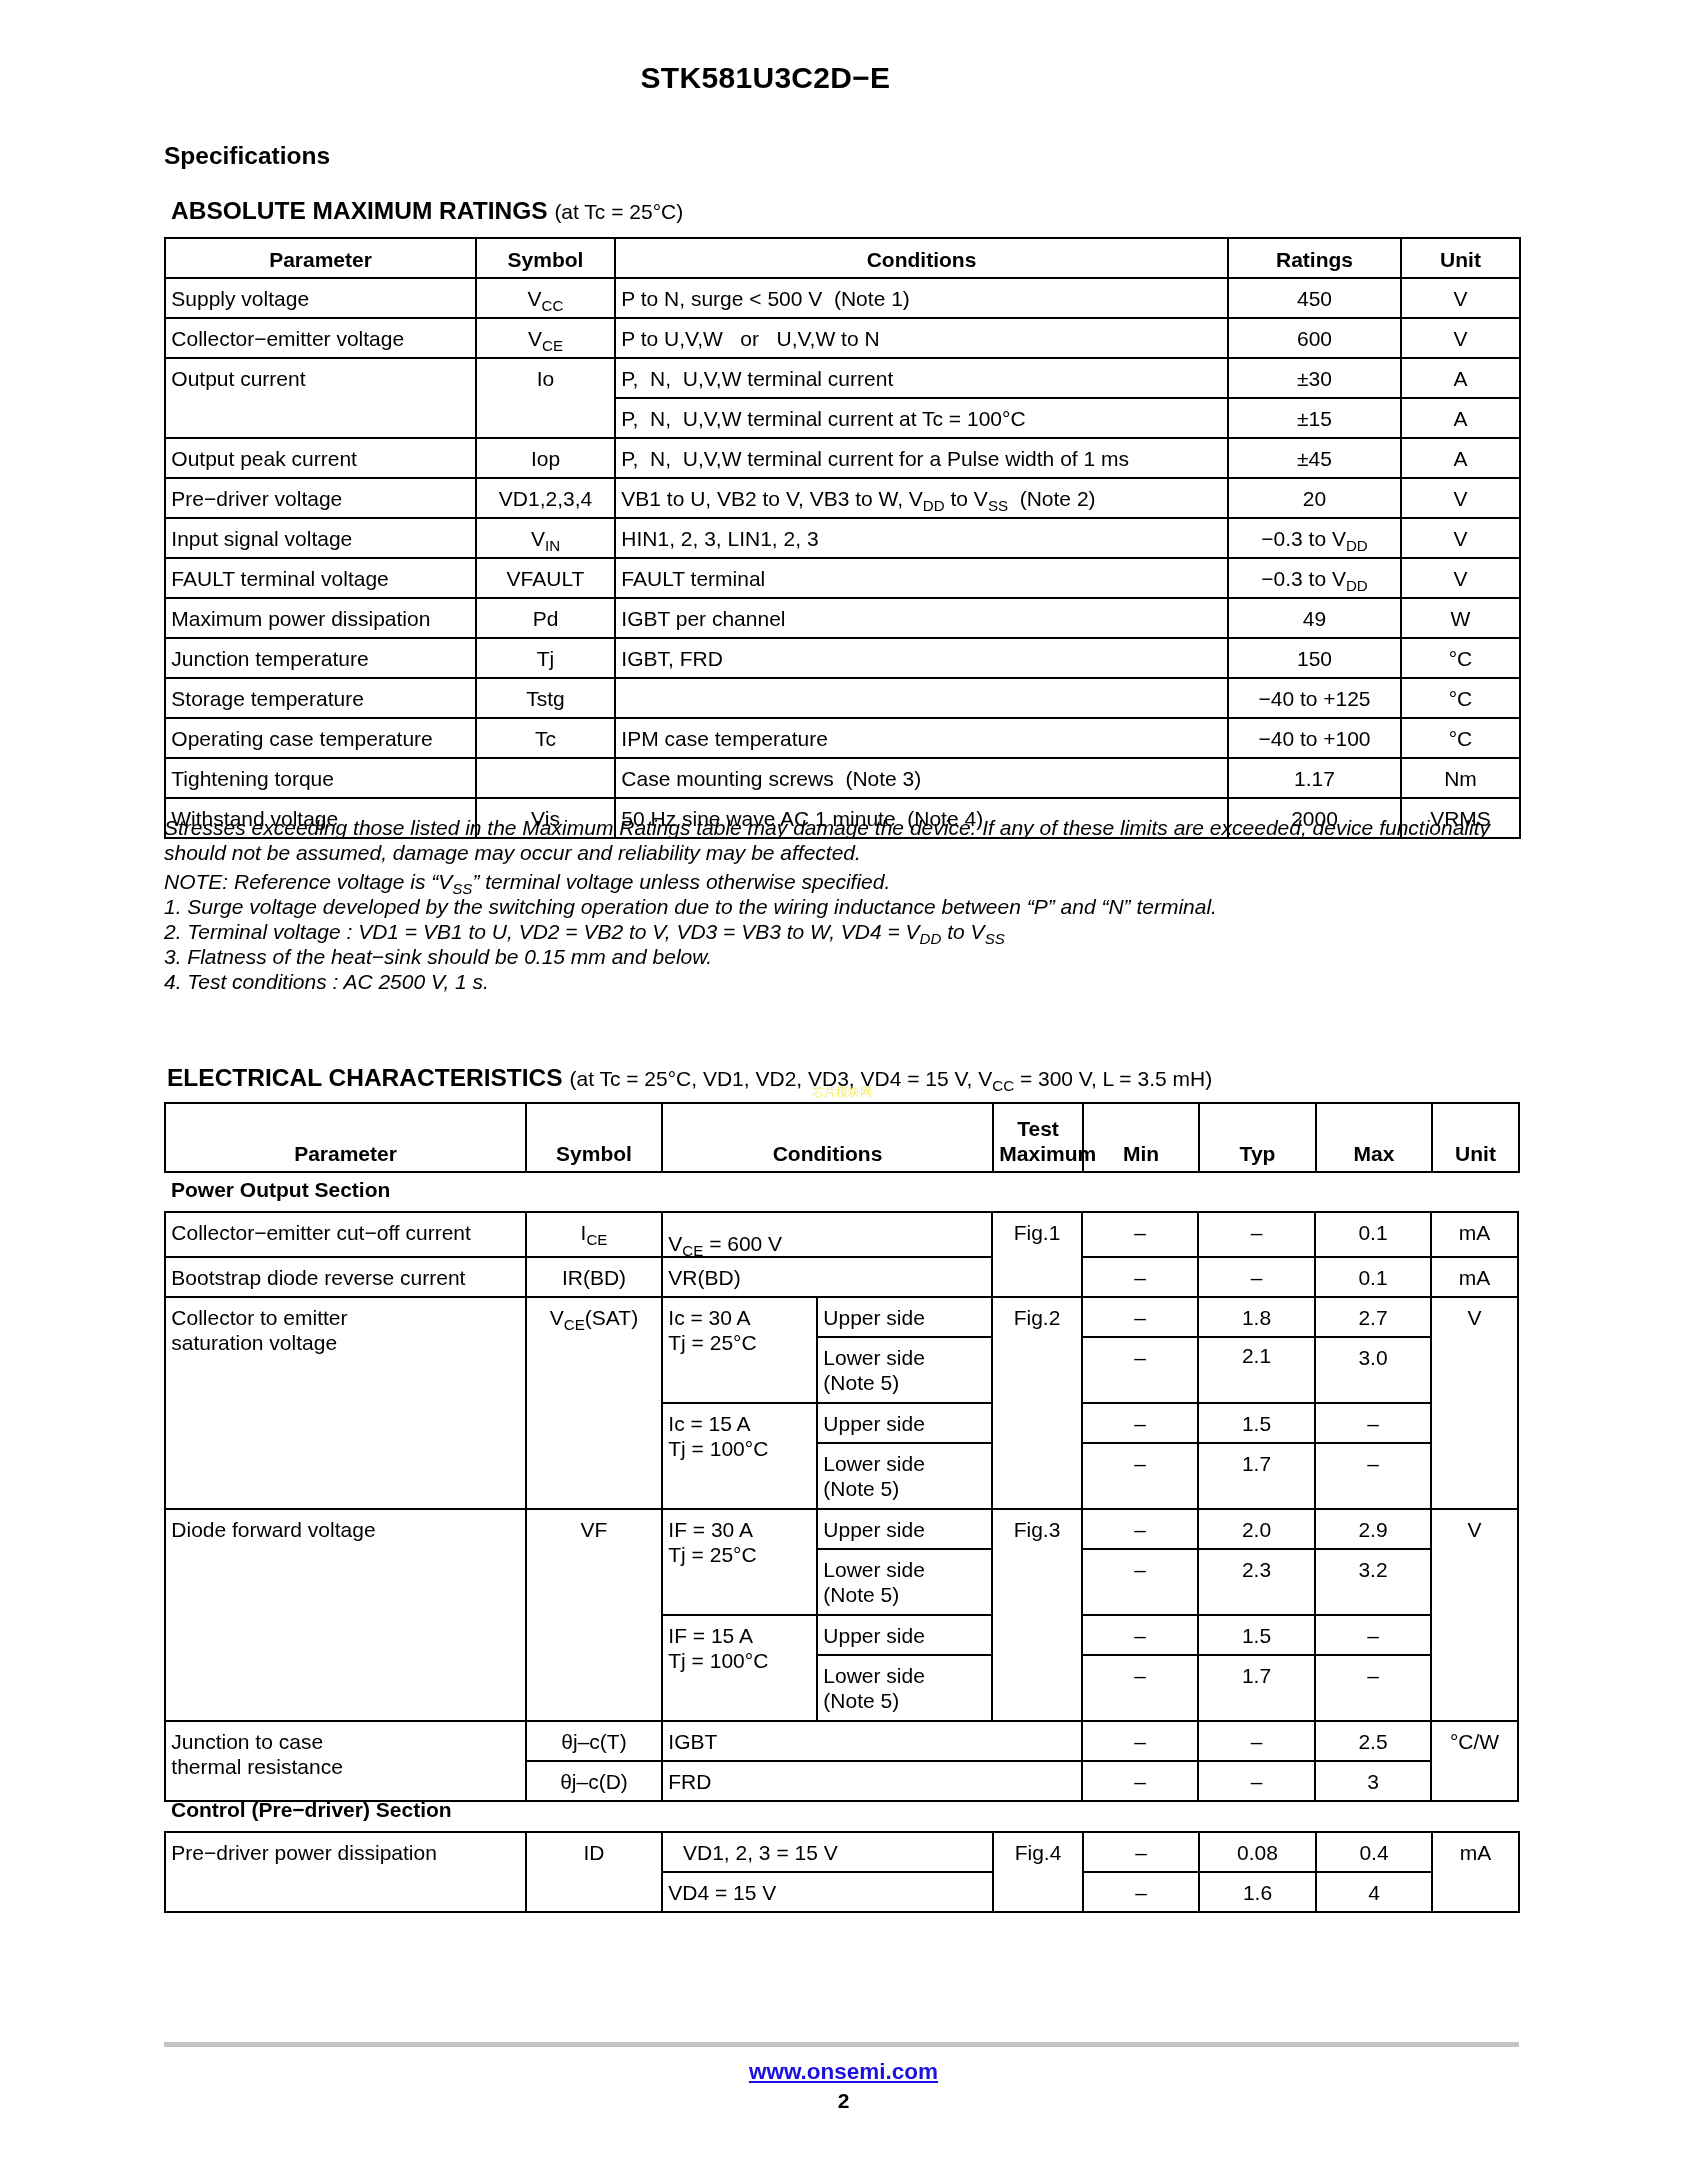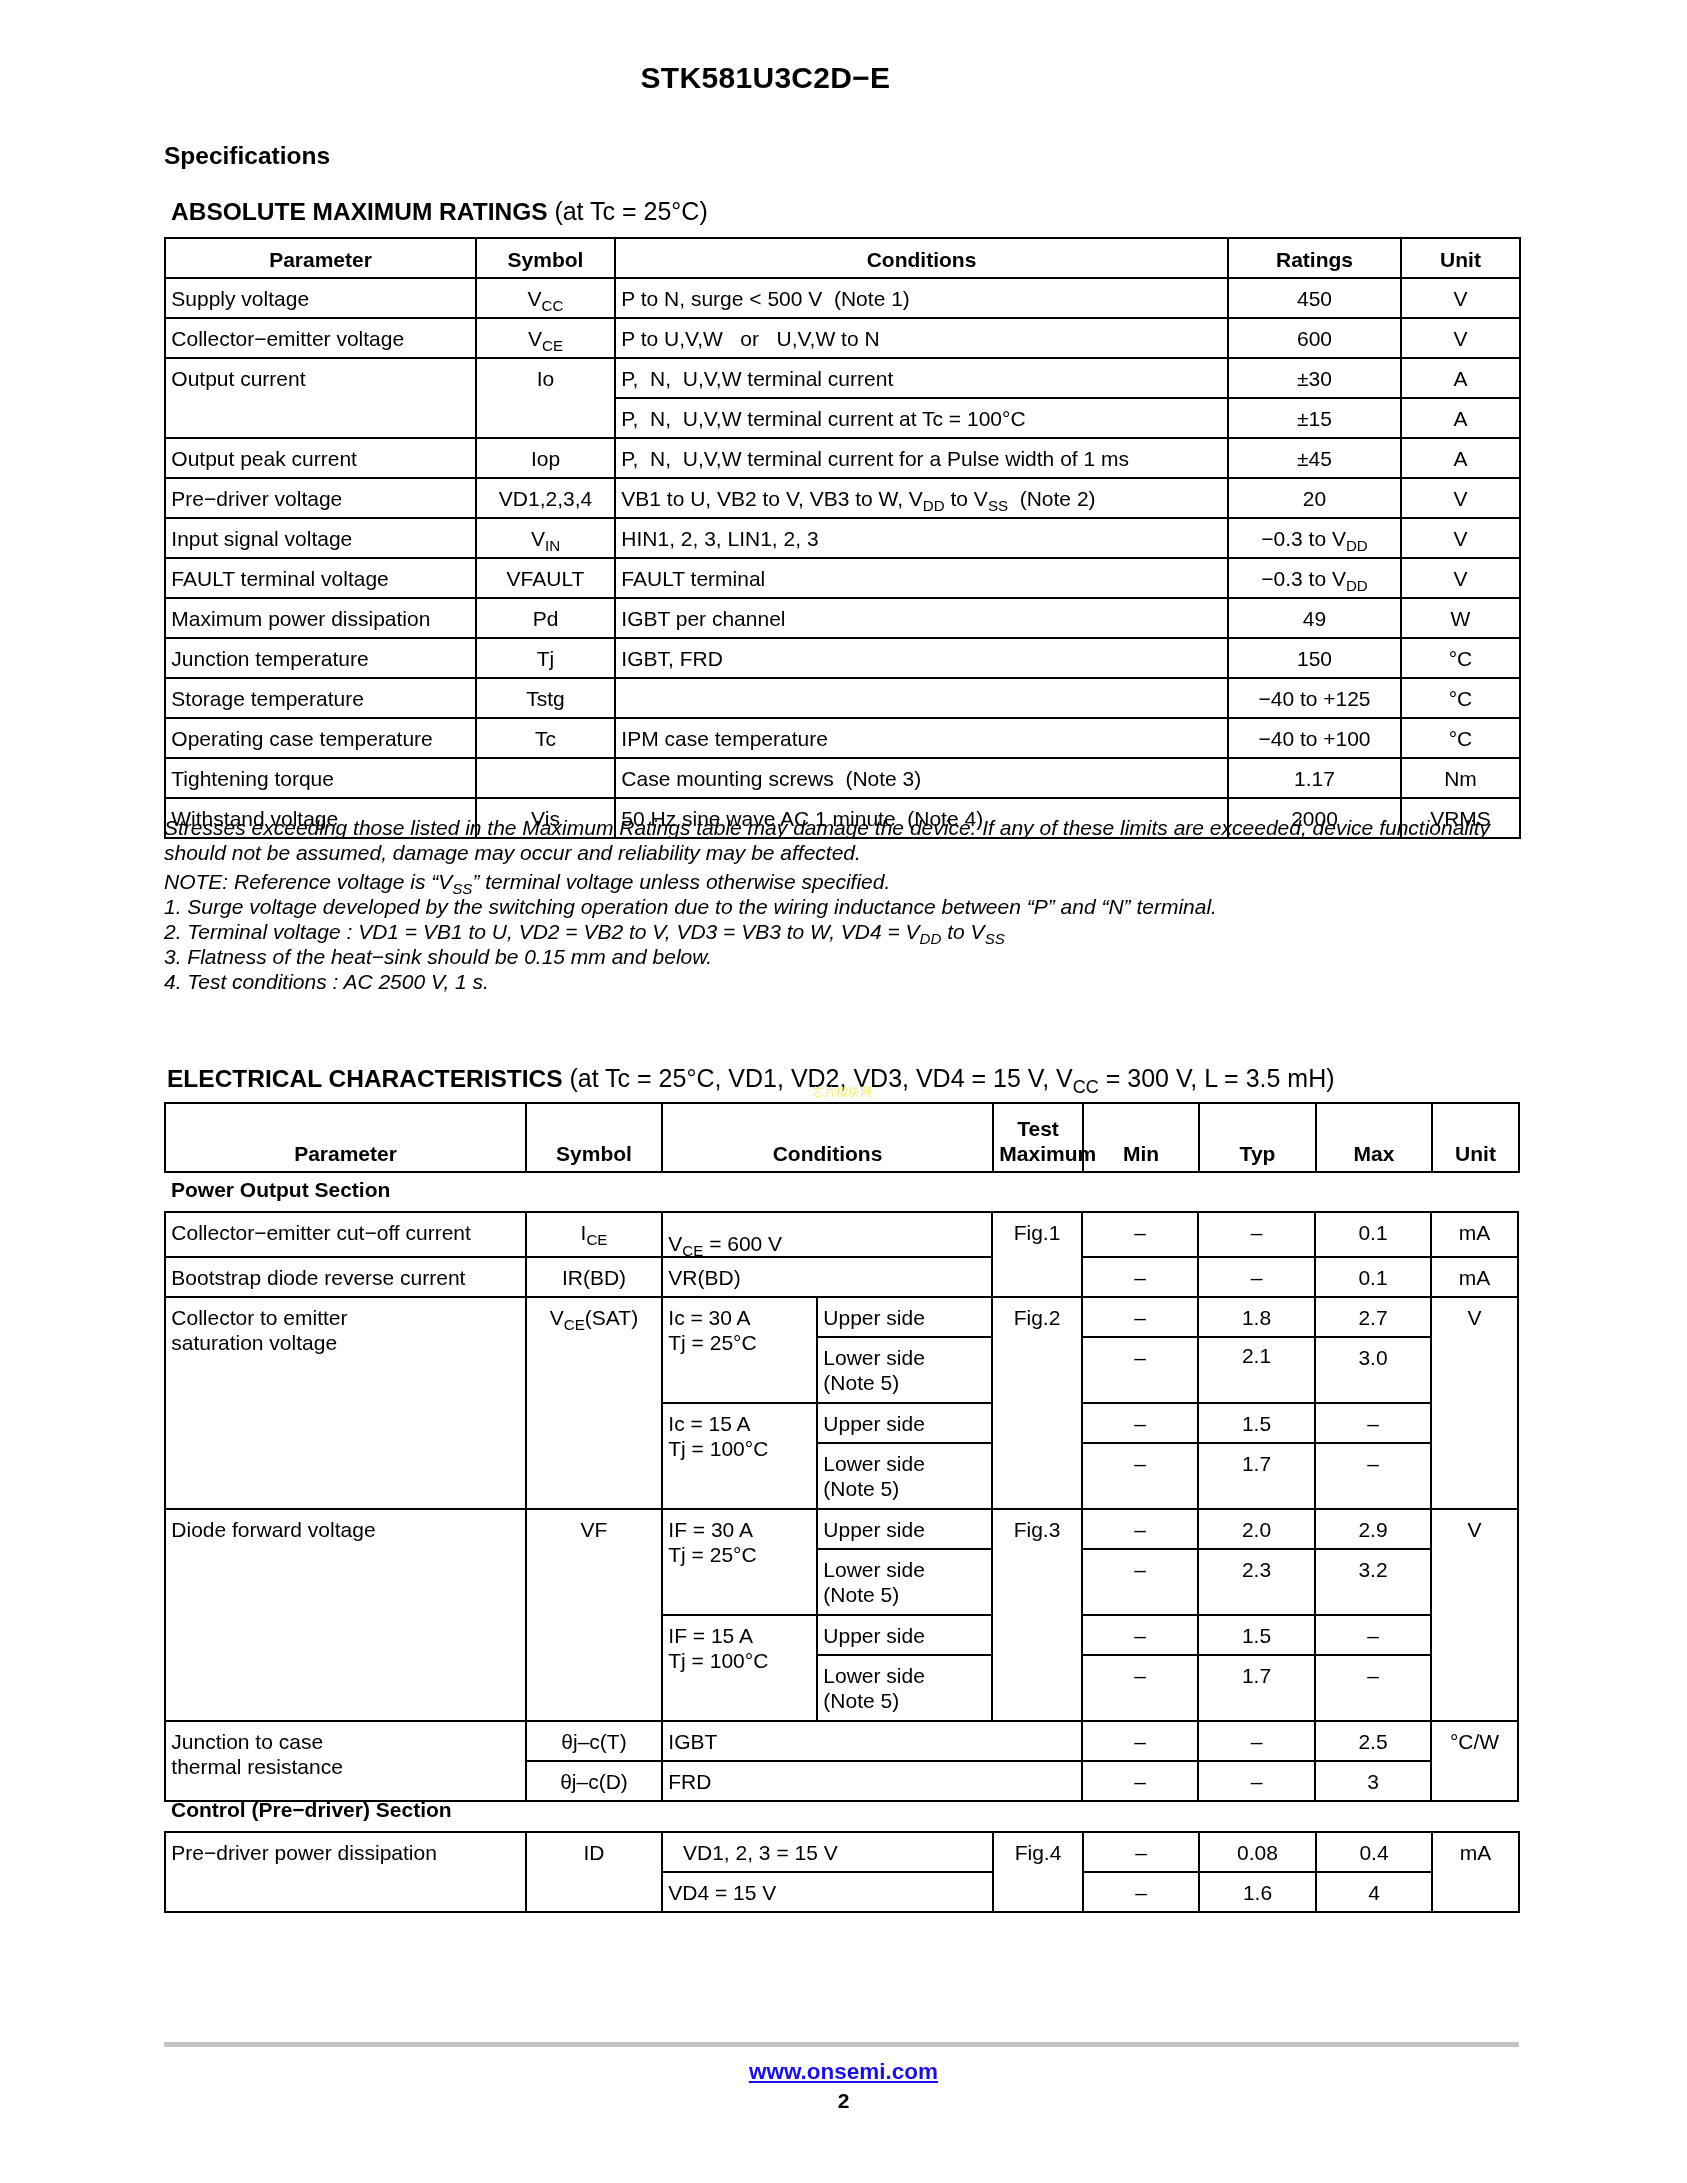--- a/index.html
+++ b/index.html
@@ -2,21 +2,21 @@
 <html style="font-size:10.6px"><head>
 <meta charset="utf-8">
 <style>
   html, body { margin: 0; padding: 0; background: #ffffff; }
   body { width: 1687px; height: 2183px; position: relative; overflow: hidden;
          font-family: "Liberation Sans", sans-serif; color: #000; }
   .abs { position: absolute; }
   .title { left: 0; width: 1531px; top: 61px; text-align: center; font-weight: bold; font-size: 30px; letter-spacing: 0.3px; }
   .h-spec { left: 164px; top: 142px; font-weight: bold; font-size: 24.5px; }
   .sec-title { font-weight: bold; font-size: 24.5px; white-space: nowrap; }
-  .sec-title .cond { font-weight: normal; font-size: 25px; }
+  .sec-title .cond { font-weight: normal; font-size: 21px; }
   sub { font-size: 0.72em; vertical-align: -0.35em; line-height: 0; }
 
   table.spec { position: absolute; border-collapse: collapse; table-layout: fixed; font-size: 21px; }
   table.spec td, table.spec th { border: 2px solid #000; padding: 0 5.3px; box-sizing: border-box; vertical-align: top; line-height: 25px; }
   table.spec th { font-weight: bold; text-align: center; vertical-align: bottom; padding-bottom: 5.3px; }
   table.spec td.c { text-align: center; }
   table.spec td.l { text-align: left; }
   table.spec tr.r60 td { height: 40px; padding-top: 6.6px; }
   table.spec tr.r60 th { height: 40px; }
 

